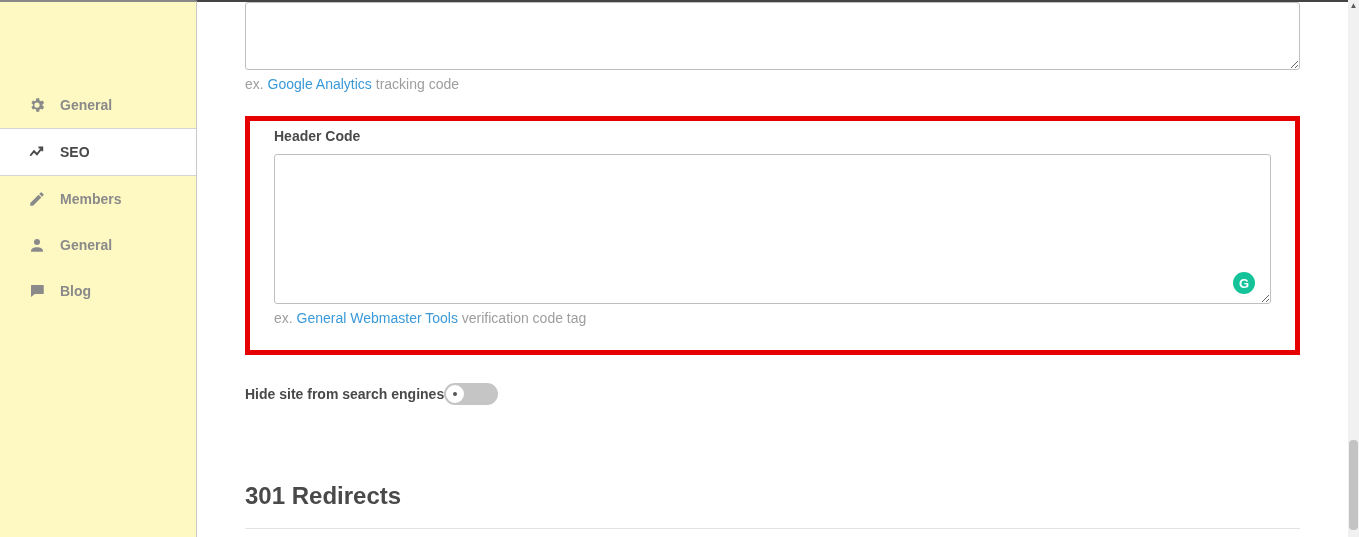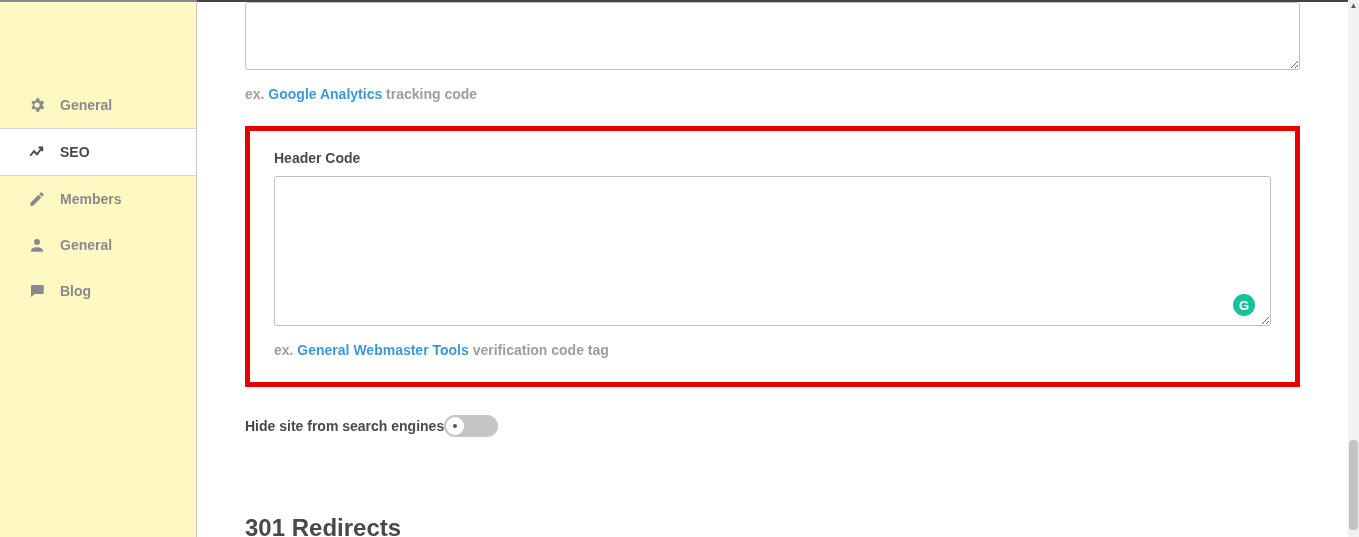--- a/index.html
+++ b/index.html
@@ -56,33 +56,33 @@
       height: 68px;
       border: 1px solid #bfbfbf;
       border-radius: 3px;
       resize: both;
       font-family: inherit;
       font-size: 14px;
       padding: 8px;
       margin-top: 0;
     }
     .hint {
-      margin-top: 12px;
+      margin-top: 2px;
       color: #9e9e9e;
       font-size: 14px;
-      font-weight: 700;
+      font-weight: 400;
     }
     .hint a {
       color: #3b99d8;
       text-decoration: none;
     }
     .highlight-box {
       border: 5px solid #e60000;
       margin-top: 24px;
-      padding: 19px 24px 24px 24px;
+      padding: 7px 24px 24px 24px;
     }
     .field-label {
       color: #494949;
       font-size: 14px;
       font-weight: 700;
       margin-bottom: 10px;
     }
     .textarea-wrap { position: relative; }
     .textarea-header {
       width: 100%;

